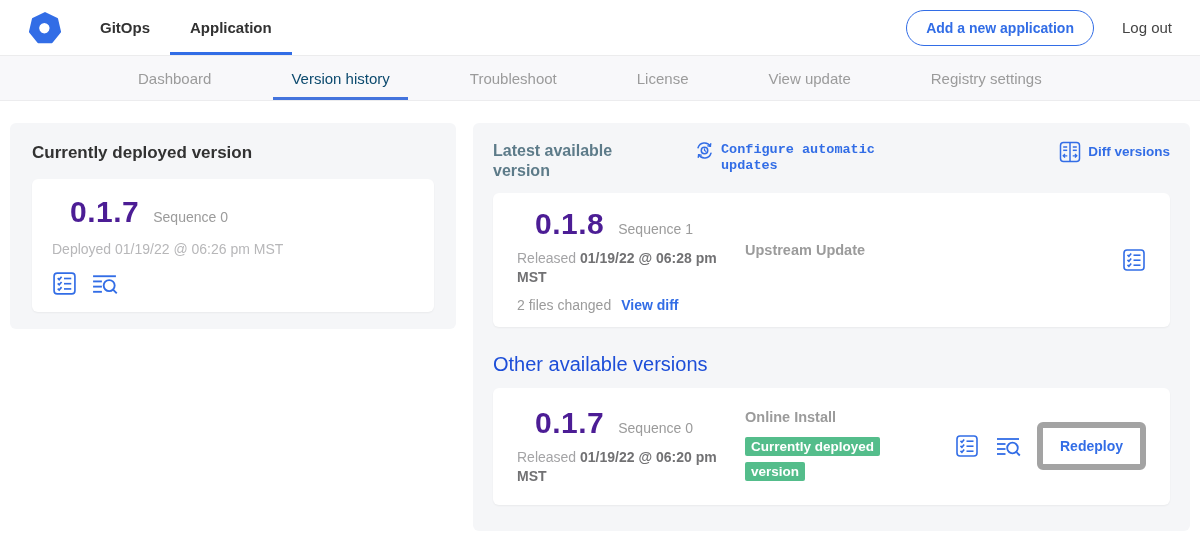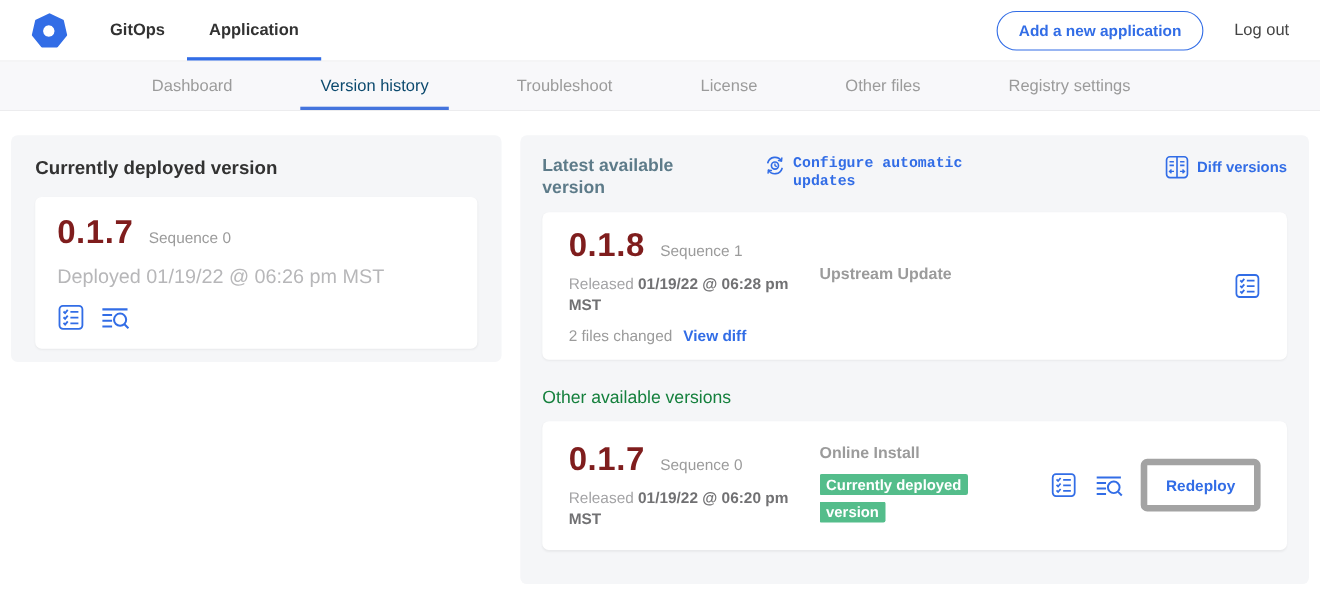--- a/index.html
+++ b/index.html
@@ -36,23 +36,23 @@
   .panel { background:#f5f6f8; border-radius:6px; position:absolute; }
   .panel-left { left:10px; top:22px; width:446px; height:206px; padding:20px 22px; }
   .panel-right { left:473px; top:22px; width:717px; height:408px; padding:18px 20px; }
 
   .panel-title { font-size:17px; font-weight:700; color:#323232; }
 
   .card { background:#fff; border-radius:6px; box-shadow:0 1px 2px rgba(0,0,0,.05); }
   .current-card { margin-top:16px; padding:16px 20px; }
 
   .version-row { display:flex; align-items:baseline; }
-  .version-num { font-size:30px; font-weight:700; color:#7f1d1d; letter-spacing:.5px; }
+  .version-num { font-size:30px; font-weight:700; color:#4c1d95; letter-spacing:.5px;margin-left:18px; }
   .sequence { font-size:14px; color:#9b9b9b; margin-left:14px; }
-  .deployed-ts { margin-top:12px; font-size:18px; color:#b7b7b9; }
+  .deployed-ts { margin-top:12px; font-size:14px; color:#b7b7b9; }
   .icon-row { margin-top:14px; display:flex; gap:14px; align-items:center; }
   .blue-icon { color:#326de6; cursor:pointer; display:inline-flex; }
 
   
   .latest-header { display:flex; align-items:flex-start; }
   .latest-title { width:150px; font-size:16px; font-weight:600; color:#5d7b89;
     line-height:1.25; }
   .action-link { display:flex; align-items:flex-start; gap:7px; color:#326de6;
     cursor:pointer; }
   .action-link .al-text { font-size:13.5px; font-weight:600; line-height:1.2;
@@ -73,21 +73,21 @@
   .release-mid { flex:1; align-self:flex-start; }
   .mid-source { font-size:14.5px; font-weight:600; color:#9b9b9b; }
   .release-right { display:flex; align-items:center; gap:16px; }
   .deploy-btn { background:#326de6; color:#fff; border:none; border-radius:4px;
     font-size:15px; font-weight:600; padding:11px 21px; cursor:pointer;
     font-family:"Liberation Sans", sans-serif; }
   .redeploy-btn { background:#fff; color:#326de6; border:6px solid #a3a3a3;
     border-radius:6px; font-size:14px; font-weight:700; padding:10px 17px;
     cursor:pointer; font-family:"Liberation Sans", sans-serif; }
 
-  .other-title { margin-top:26px; font-size:16px; color:#15803d; }
+  .other-title { margin-top:26px; font-size:20px; color:#1d4ed8; }
   .other-card { min-height:117px; padding:12px 24px; }
   .badge-wrap { margin-top:8px; width:160px; line-height:1.55; }
   .deployed-badge { display:inline; background:#54bd8b; color:#fff; font-size:13.5px;
     font-weight:600; padding:2px 6px; border-radius:2px;
     -webkit-box-decoration-break:clone; box-decoration-break:clone; }
   svg { display:block; }
 </style>
 </head>
 <body>
 
@@ -120,21 +120,21 @@
   <div class="sub-tab active">
     <span>Version history</span>
   </div>
   <div class="sub-tab">
     <span>Troubleshoot</span>
   </div>
   <div class="sub-tab">
     <span>License</span>
   </div>
   <div class="sub-tab">
-    <span>Other files</span>
+    <span>View update</span>
   </div>
   <div class="sub-tab">
     <span>Registry settings</span>
   </div>
 </div>
 
 <div class="main">
 
   <div class="panel panel-left">
     <div class="panel-title">Currently deployed version</div>

